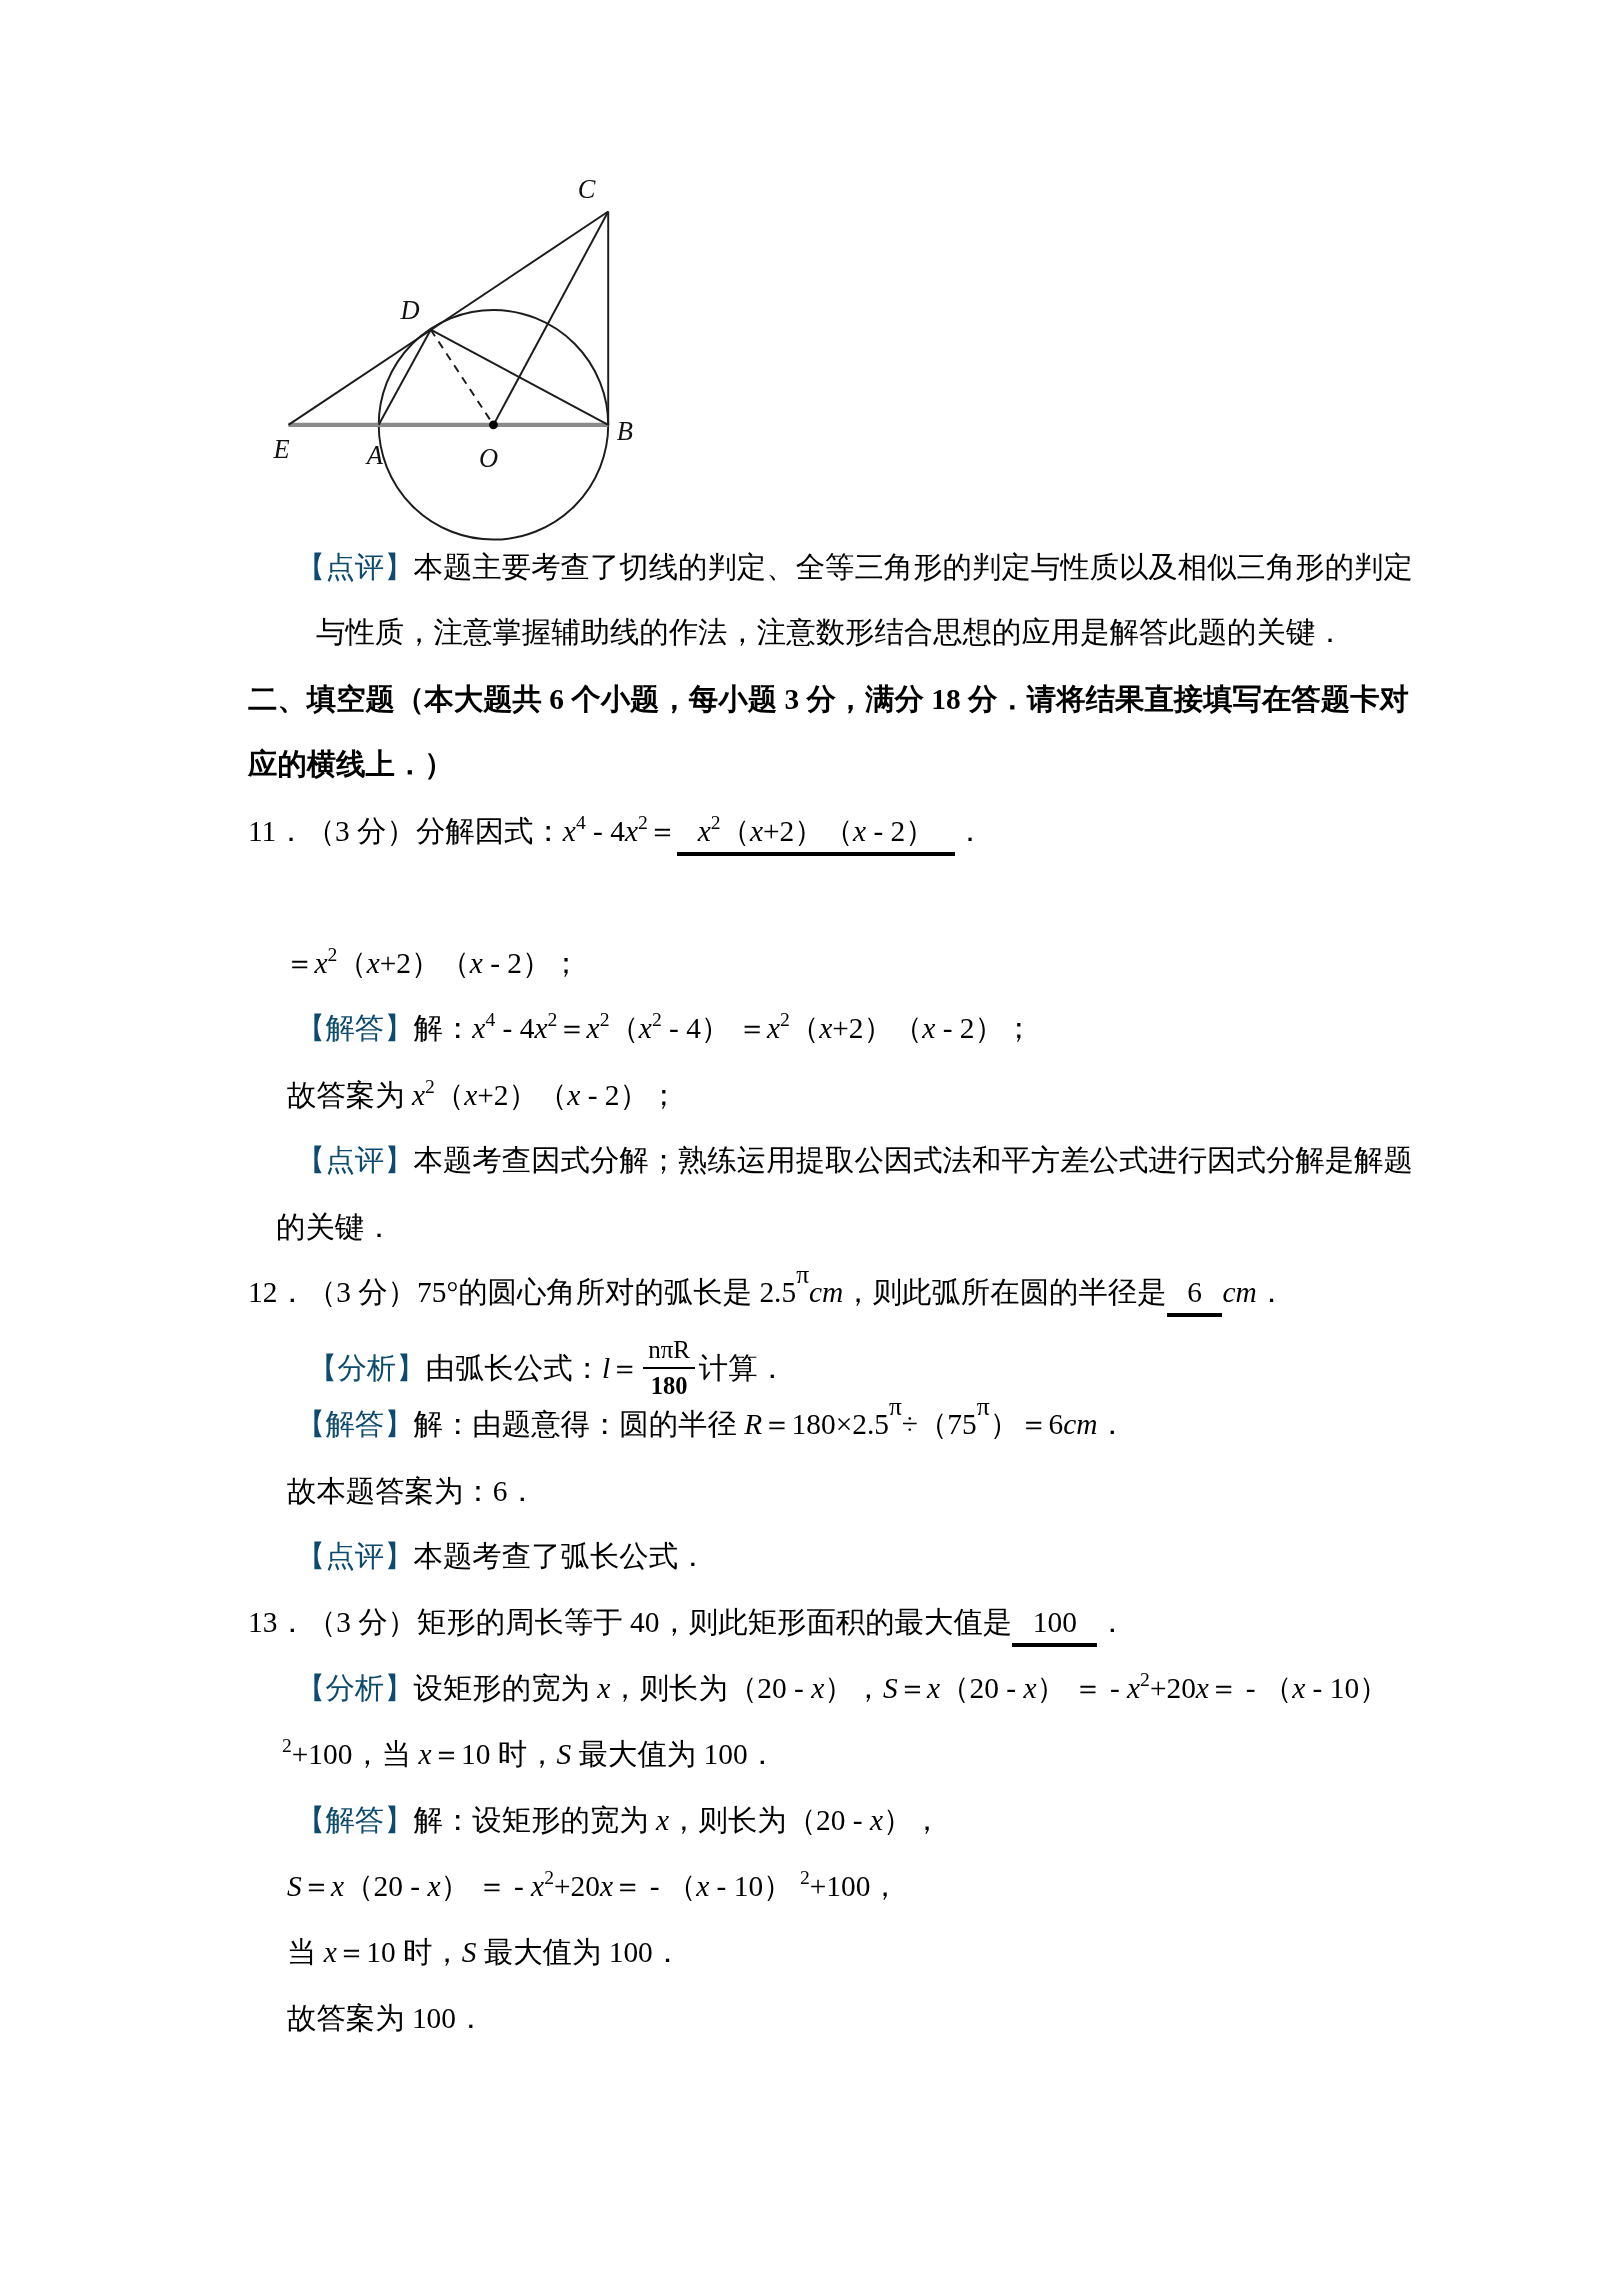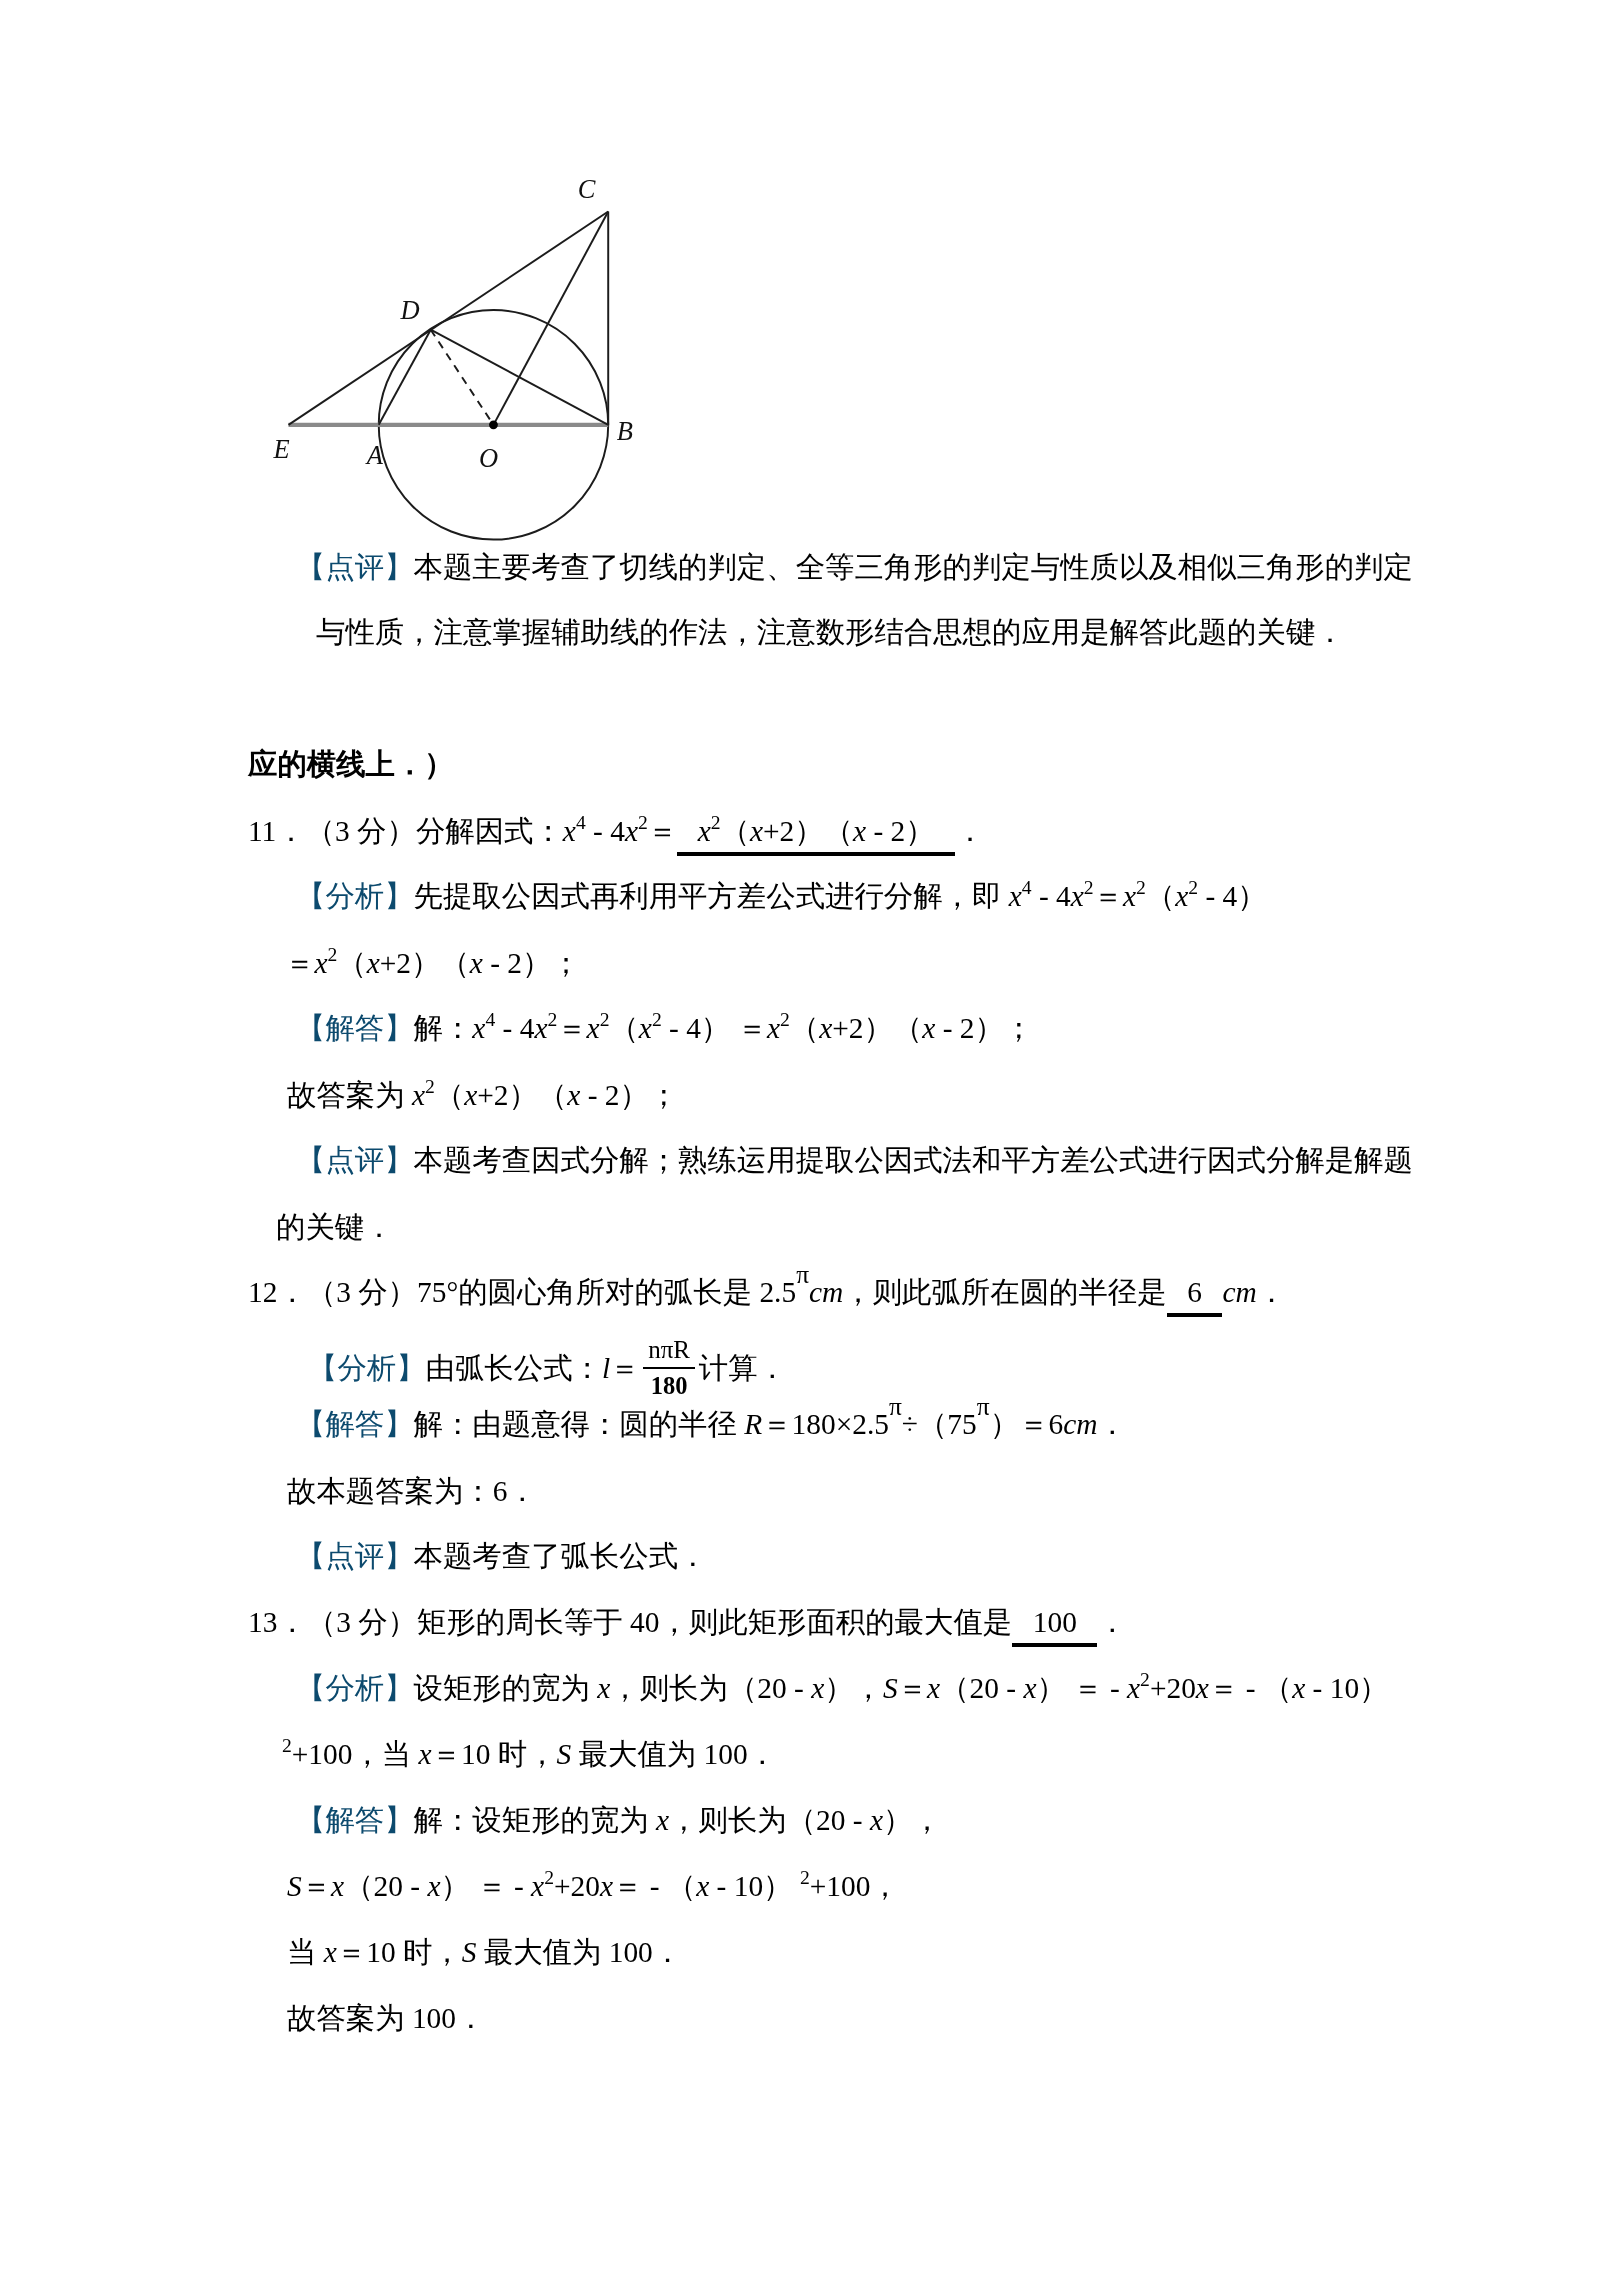--- a/index.html
+++ b/index.html
@@ -53,23 +53,23 @@
     <text x="300" y="300" text-anchor="middle">D</text>
     <text x="38" y="583" text-anchor="middle">E</text>
     <text x="228" y="595" text-anchor="middle">A</text>
     <text x="460" y="600" text-anchor="middle">O</text>
     <text x="738" y="545" text-anchor="middle">B</text>
   </svg>
 
   <div id="lines">
       <div class="line" style="left: 296px; top: 549px;"><span class="blue">【点评】</span><span>本题主要考查了切线的判定、全等三角形的判定与性质以及相似三角形的判定</span></div>
       <div class="line" style="left: 288px; top: 614px; margin-left: 28px;"><span>与性质，注意掌握辅助线的作法，注意数形结合思想的应用是解答此题的关键．</span></div>
+      <div class="line bold" style="left: 248px; top: 681px;"><span>二、填空题（本大题共 6 个小题，每小题 3 分，满分 18 分．请将结果直接填写在答题卡对</span></div>
       <div class="line bold" style="left: 248px; top: 746px;"><span>应的横线上．）</span></div>
       <div class="line" style="left: 248px; top: 813px;"><span>11．（3 分）分解因式：</span><span class="i">x</span><span class="sup">4</span><span> - 4</span><span class="i">x</span><span class="sup">2</span><span>＝</span><span class="ans"><span class="i">x</span><span class="sup">2</span><span>（</span><span class="i">x</span><span>+2）（</span><span class="i">x</span><span> - 2）</span></span><span>．</span></div>
-      <div class="line" style="left: 296px; top: 878px;"><span class="blue">【分析】</span><span>先提取公因式再利用平方差公式进行分解，即 </span><span class="i">x</span><span class="sup">4</span><span> - 4</span><span class="i">x</span><span class="sup">2</span><span>＝</span><span class="i">x</span><span class="sup">2</span><span>（</span><span class="i">x</span><span class="sup">2</span><span> - 4）</span></div>
       <div class="line" style="left: 285px; top: 945px;"><span>＝</span><span class="i">x</span><span class="sup">2</span><span>（</span><span class="i">x</span><span>+2）（</span><span class="i">x</span><span> - 2）；</span></div>
       <div class="line" style="left: 296px; top: 1010px;"><span class="blue">【解答】</span><span>解：</span><span class="i">x</span><span class="sup">4</span><span> - 4</span><span class="i">x</span><span class="sup">2</span><span>＝</span><span class="i">x</span><span class="sup">2</span><span>（</span><span class="i">x</span><span class="sup">2</span><span> - 4） ＝</span><span class="i">x</span><span class="sup">2</span><span>（</span><span class="i">x</span><span>+2）（</span><span class="i">x</span><span> - 2）；</span></div>
       <div class="line" style="left: 287px; top: 1077px;"><span>故答案为 </span><span class="i">x</span><span class="sup">2</span><span>（</span><span class="i">x</span><span>+2）（</span><span class="i">x</span><span> - 2）；</span></div>
       <div class="line" style="left: 296px; top: 1142px;"><span class="blue">【点评】</span><span>本题考查因式分解；熟练运用提取公因式法和平方差公式进行因式分解是解题</span></div>
       <div class="line" style="left: 276px; top: 1209px;"><span>的关键．</span></div>
       <div class="line" style="left: 248px; top: 1274px;"><span>12．（3 分）75°的圆心角所对的弧长是 2.5</span><span class="pi">π</span><span class="i">cm</span><span>，则此弧所在圆的半径是</span><span class="ans"><span>6</span></span><span class="i">cm</span><span>．</span></div>
       <div class="line" style="left: 308px; top: 1341px;"><span class="blue">【分析】</span><span>由弧长公式：</span><span class="i">l</span><span>＝</span><span class="frac"><span class="num">nπR</span><span class="den">180</span></span><span>计算．</span></div>
       <div class="line" style="left: 296px; top: 1406px;"><span class="blue">【解答】</span><span>解：由题意得：圆的半径 </span><span class="i">R</span><span>＝180×2.5</span><span class="pi">π</span><span>÷（75</span><span class="pi">π</span><span>）＝6</span><span class="i">cm</span><span>．</span></div>
       <div class="line" style="left: 287px; top: 1473px;"><span>故本题答案为：6．</span></div>
       <div class="line" style="left: 296px; top: 1538px;"><span class="blue">【点评】</span><span>本题考查了弧长公式．</span></div>

